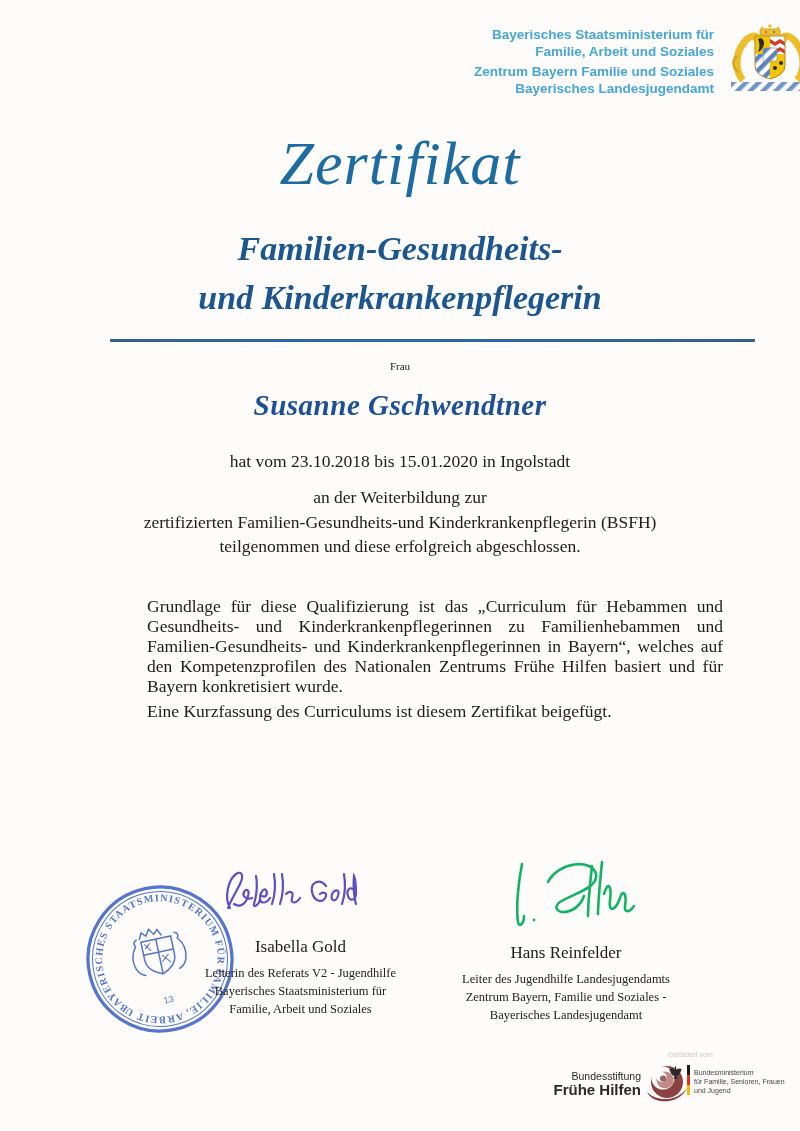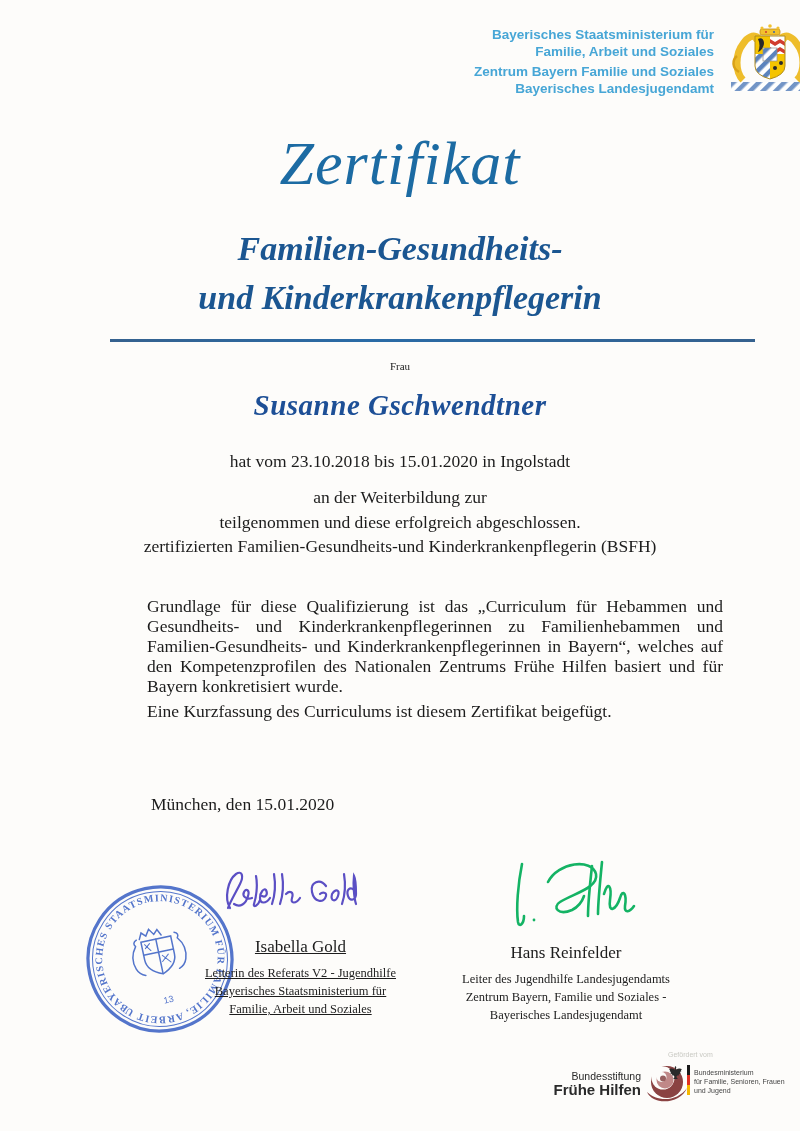--- a/index.html
+++ b/index.html
@@ -28,21 +28,21 @@
   .it{}
   .para{position:absolute;top:596px;left:147px;width:576px;font-size:17.5px;
         line-height:20px;text-align:justify;}
   .note{position:absolute;top:701px;left:147px;font-size:17.5px;}
   .placedate{position:absolute;top:794px;left:151px;font-size:17.5px;white-space:pre-wrap;}
   
   .stamp{position:absolute;left:84px;top:883px;width:152px;height:152px;
          transform:rotate(-12deg);opacity:.88;}
   .sigL{position:absolute;left:220px;top:864px;}
   .sigR{position:absolute;left:500px;top:856px;}
-  .blockL{position:absolute;left:203px;top:936px;width:195px;text-align:center;text-decoration:underline;}
+  .blockL{position:absolute;left:203px;top:936px;width:195px;text-align:center;}
   .blockR{position:absolute;left:446px;top:942px;width:240px;text-align:center;}
   .sg-name{font-size:17px;line-height:22px;margin-bottom:6px;}
   .sg-role{font-size:12.5px;line-height:18px;color:#222;}
   
   .fh{position:absolute;left:553px;top:1064px;display:flex;align-items:center;justify-content:flex-end;}
   .fh-txt{width:88px;text-align:right;font-family:"Liberation Sans",sans-serif;color:#2a2a2a;}
   .fh-l1{font-size:10.5px;line-height:12px;}
   .fh-l2{font-size:15px;font-weight:bold;line-height:16px;}
   .bm{position:absolute;left:668px;top:1051px;font-family:"Liberation Sans",sans-serif;}
   .bm-label{font-size:7px;color:#c9c9c3;margin-bottom:7px;}
@@ -126,31 +126,30 @@
     <span>hat vom</span>
     <span class="it">23.10.2018</span>
     <span>bis</span>
     <span class="it">15.01.2020</span>
     <span>in</span>
     <span class="it">Ingolstadt</span>
   </div>
 
   <div class="cline course">
     <div>an der Weiterbildung zur</div>
-    <div>teilgenommen und diese erfolgreich abgeschlossen.</div>
     <div>
       <span>zertifizierten</span>
       <span class="it">Familien-Gesundheits-und Kinderkrankenpflegerin (BSFH)</span>
     </div>
+    <div>teilgenommen und diese erfolgreich abgeschlossen.</div>
   </div>
 
   <div class="para">Grundlage für diese Qualifizierung ist das „Curriculum für Hebammen und Gesundheits- und Kinderkrankenpflegerinnen zu Familienhebammen und Familien-Gesundheits- und Kinderkrankenpflegerinnen in Bayern“, welches auf den Kompetenzprofilen des Nationalen Zentrums Frühe Hilfen basiert und für Bayern konkretisiert wurde.</div>
   <div class="note">Eine Kurzfassung des Curriculums ist diesem Zertifikat beigefügt.</div>
 
-  <div class="placedate"><span class="it">München</span><span>, den </span><span class="it">15.01.2020</span></div>
 
   <svg class="stamp" viewBox="0 0 150 150">
     <defs>
       <path id="ringPath" d="M34.7,115.3 A57,57 0 0 1 75,18 A57,57 0 0 1 115.3,115.3 A57,57 0 0 1 34.7,115.3"></path>
     </defs>
     <circle cx="75" cy="75" r="71" fill="none" stroke="#3d63c5" stroke-width="3.2"></circle>
     <circle cx="75" cy="75" r="66.5" fill="none" stroke="#3d63c5" stroke-width="1"></circle>
     <text font-family="Liberation Serif, serif" font-size="10" font-weight="bold" fill="#3d63c5" letter-spacing="1.1">
       <textPath href="#ringPath">BAYERISCHES STAATSMINISTERIUM FÜR FAMILIE, ARBEIT UND SOZIALES •</textPath>
     </text>

